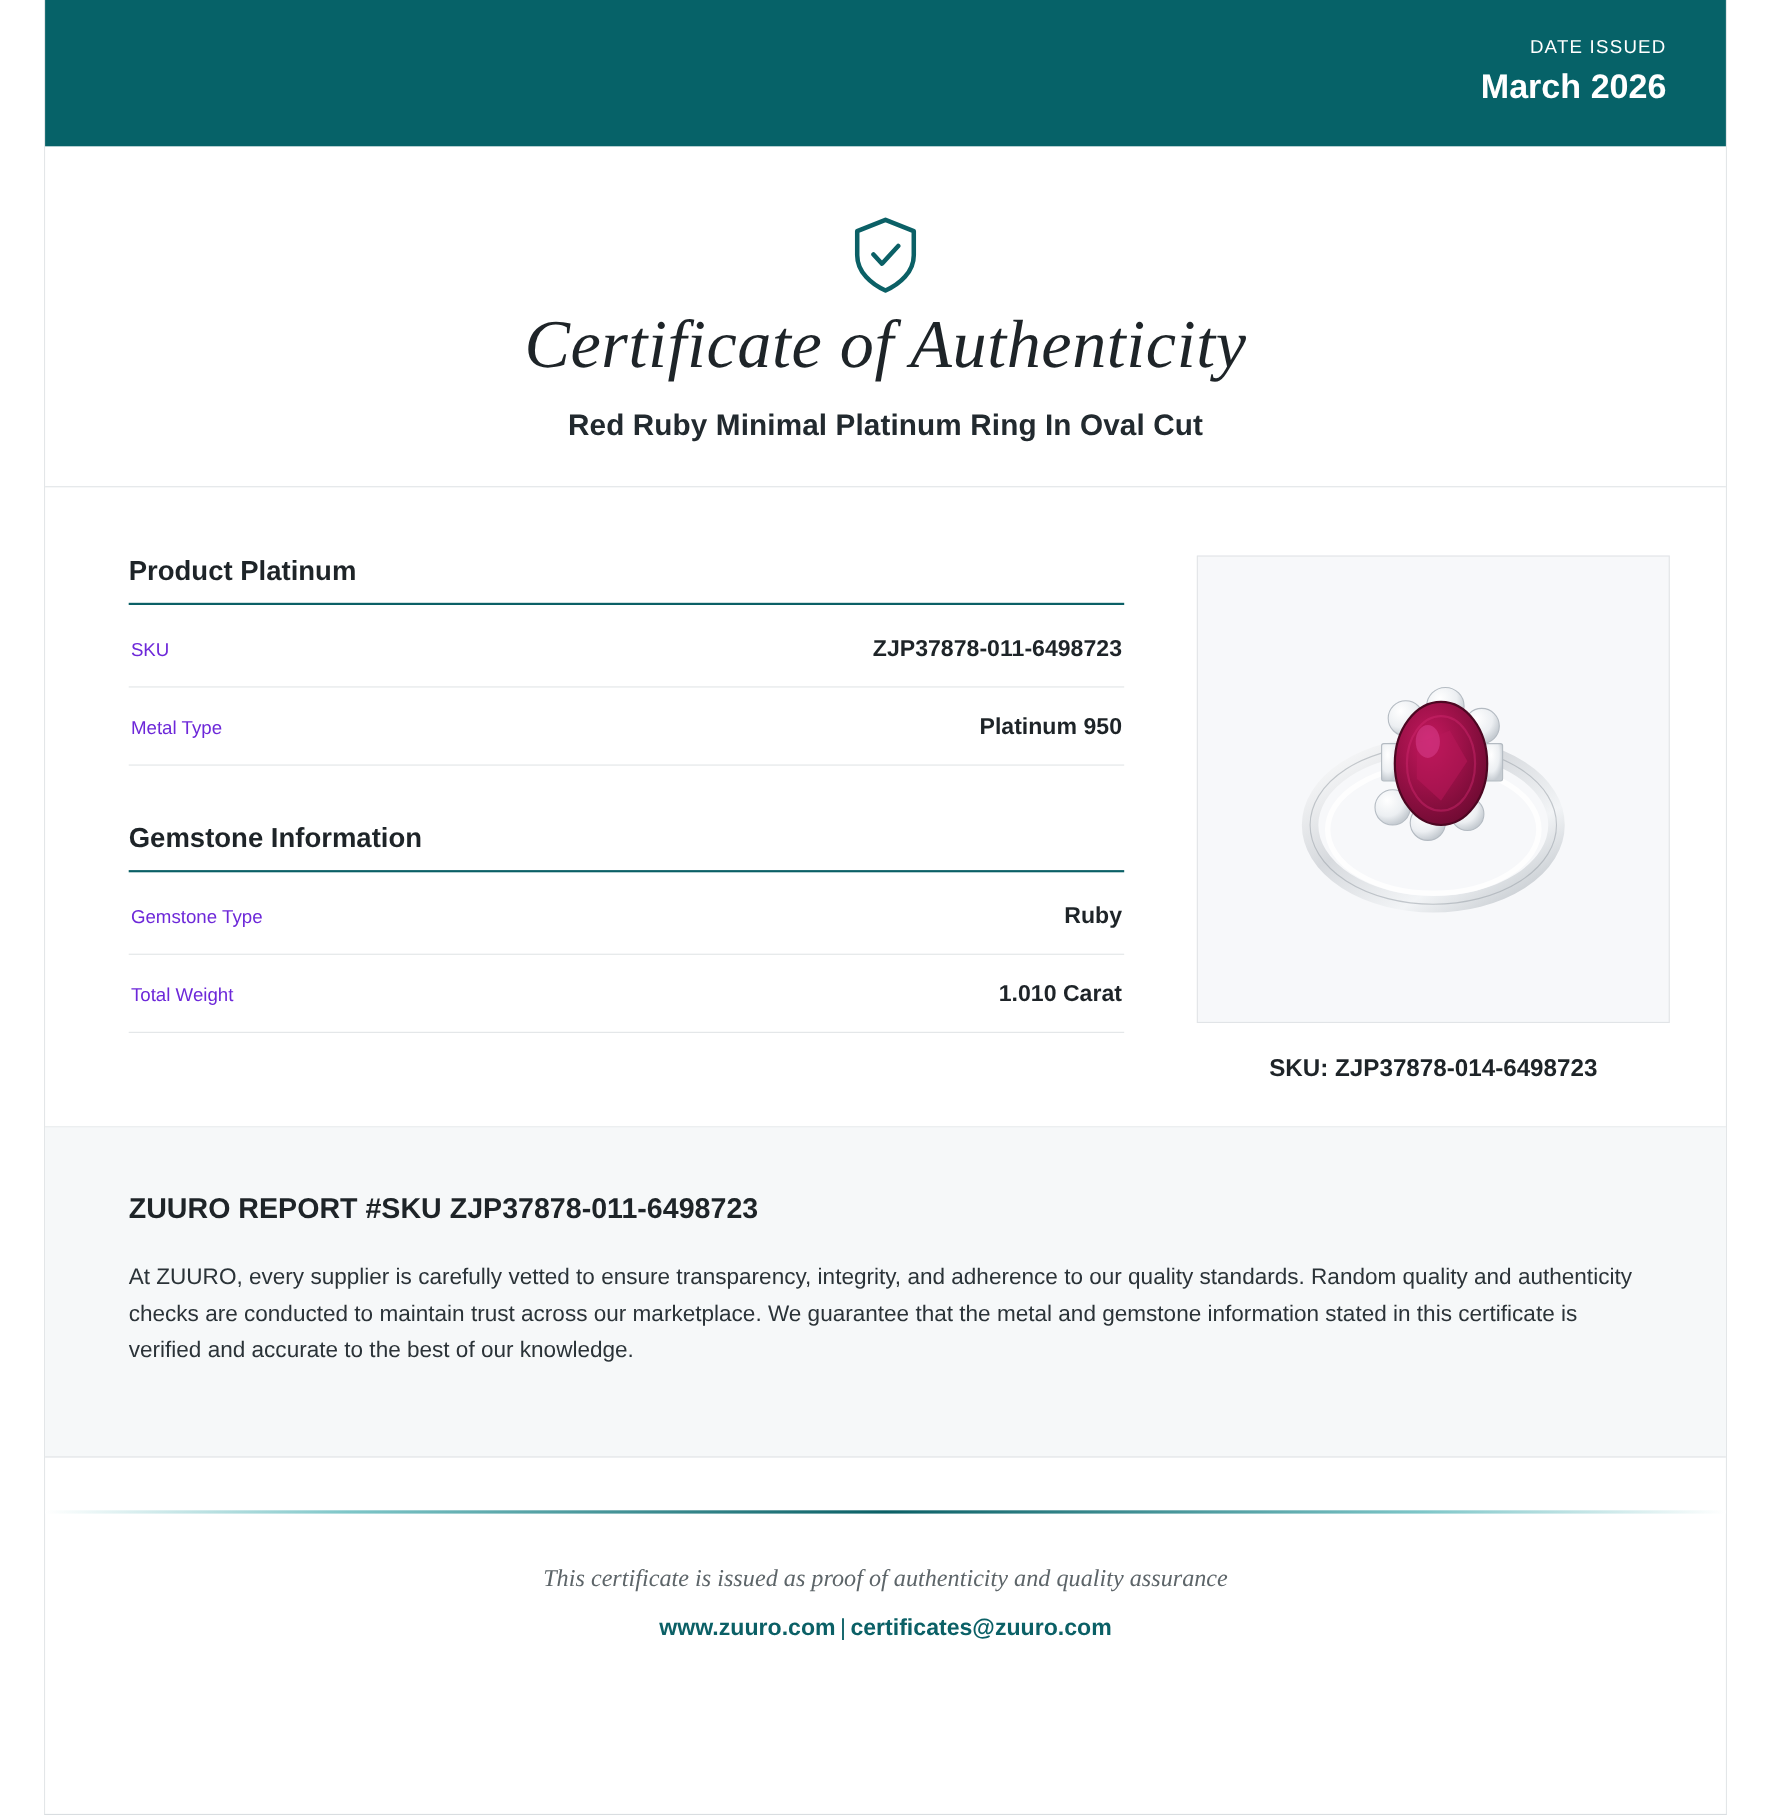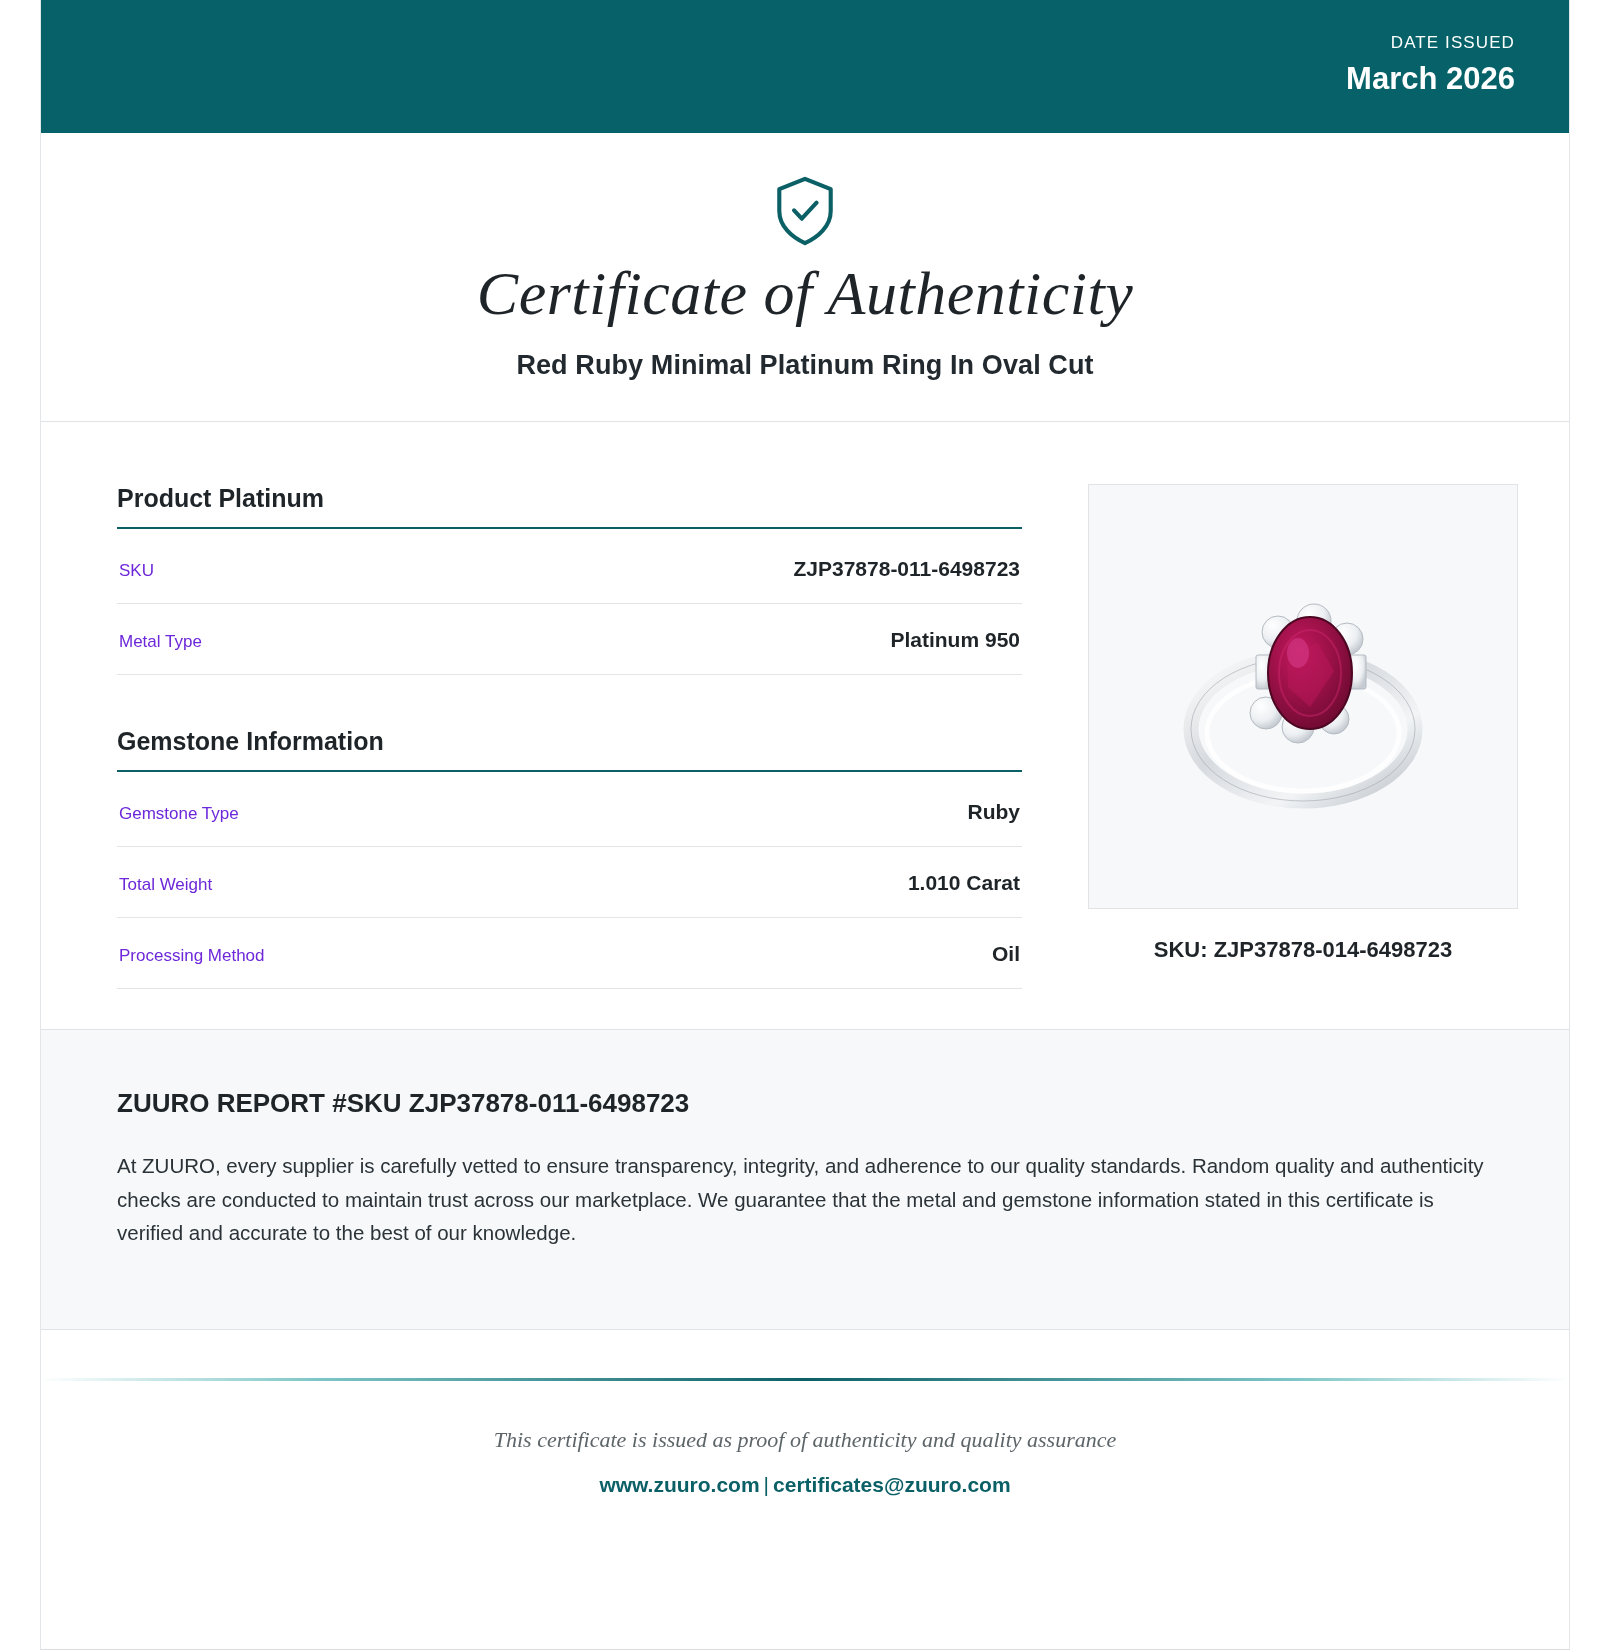--- a/index.html
+++ b/index.html
@@ -52,21 +52,21 @@
     font-size: 31px;
     font-weight: 700;
     color: #ffffff;
     line-height: 1.35;
     margin-top: 4px;
   }
 
   
   .title-block {
     text-align: center;
-    padding: 42px 20px 40px 20px;
+    padding: 63px 20px 40px 20px;
     border-bottom: 1px solid #e0e4e6;
   }
   .shield-icon {
     display: block;
     margin: 0 auto 12px auto;
     width: 62px;
     height: 72px;
   }
   .cert-title {
     font-family: "Liberation Serif", "DejaVu Serif", serif;
@@ -253,24 +253,20 @@
       <div class="section-heading second">Gemstone Information</div>
       <hr class="section-rule">
 
       <div class="spec-row">
         <span class="spec-label">Gemstone Type</span>
         <span class="spec-value">Ruby</span>
       </div>
       <div class="spec-row">
         <span class="spec-label">Total Weight</span>
         <span class="spec-value">1.010 Carat</span>
-      </div>
-      <div class="spec-row">
-        <span class="spec-label">Processing Method</span>
-        <span class="spec-value">Oil</span>
       </div>
 
     </div>
 
     <div class="image-col">
       <div class="product-frame">
         <svg class="ring-svg" width="330" height="300" viewBox="0 0 330 300">
           <defs>
             <linearGradient id="bandg" x1="0" y1="0" x2="1" y2="1">
               <stop offset="0%" stop-color="#ffffff"></stop>

